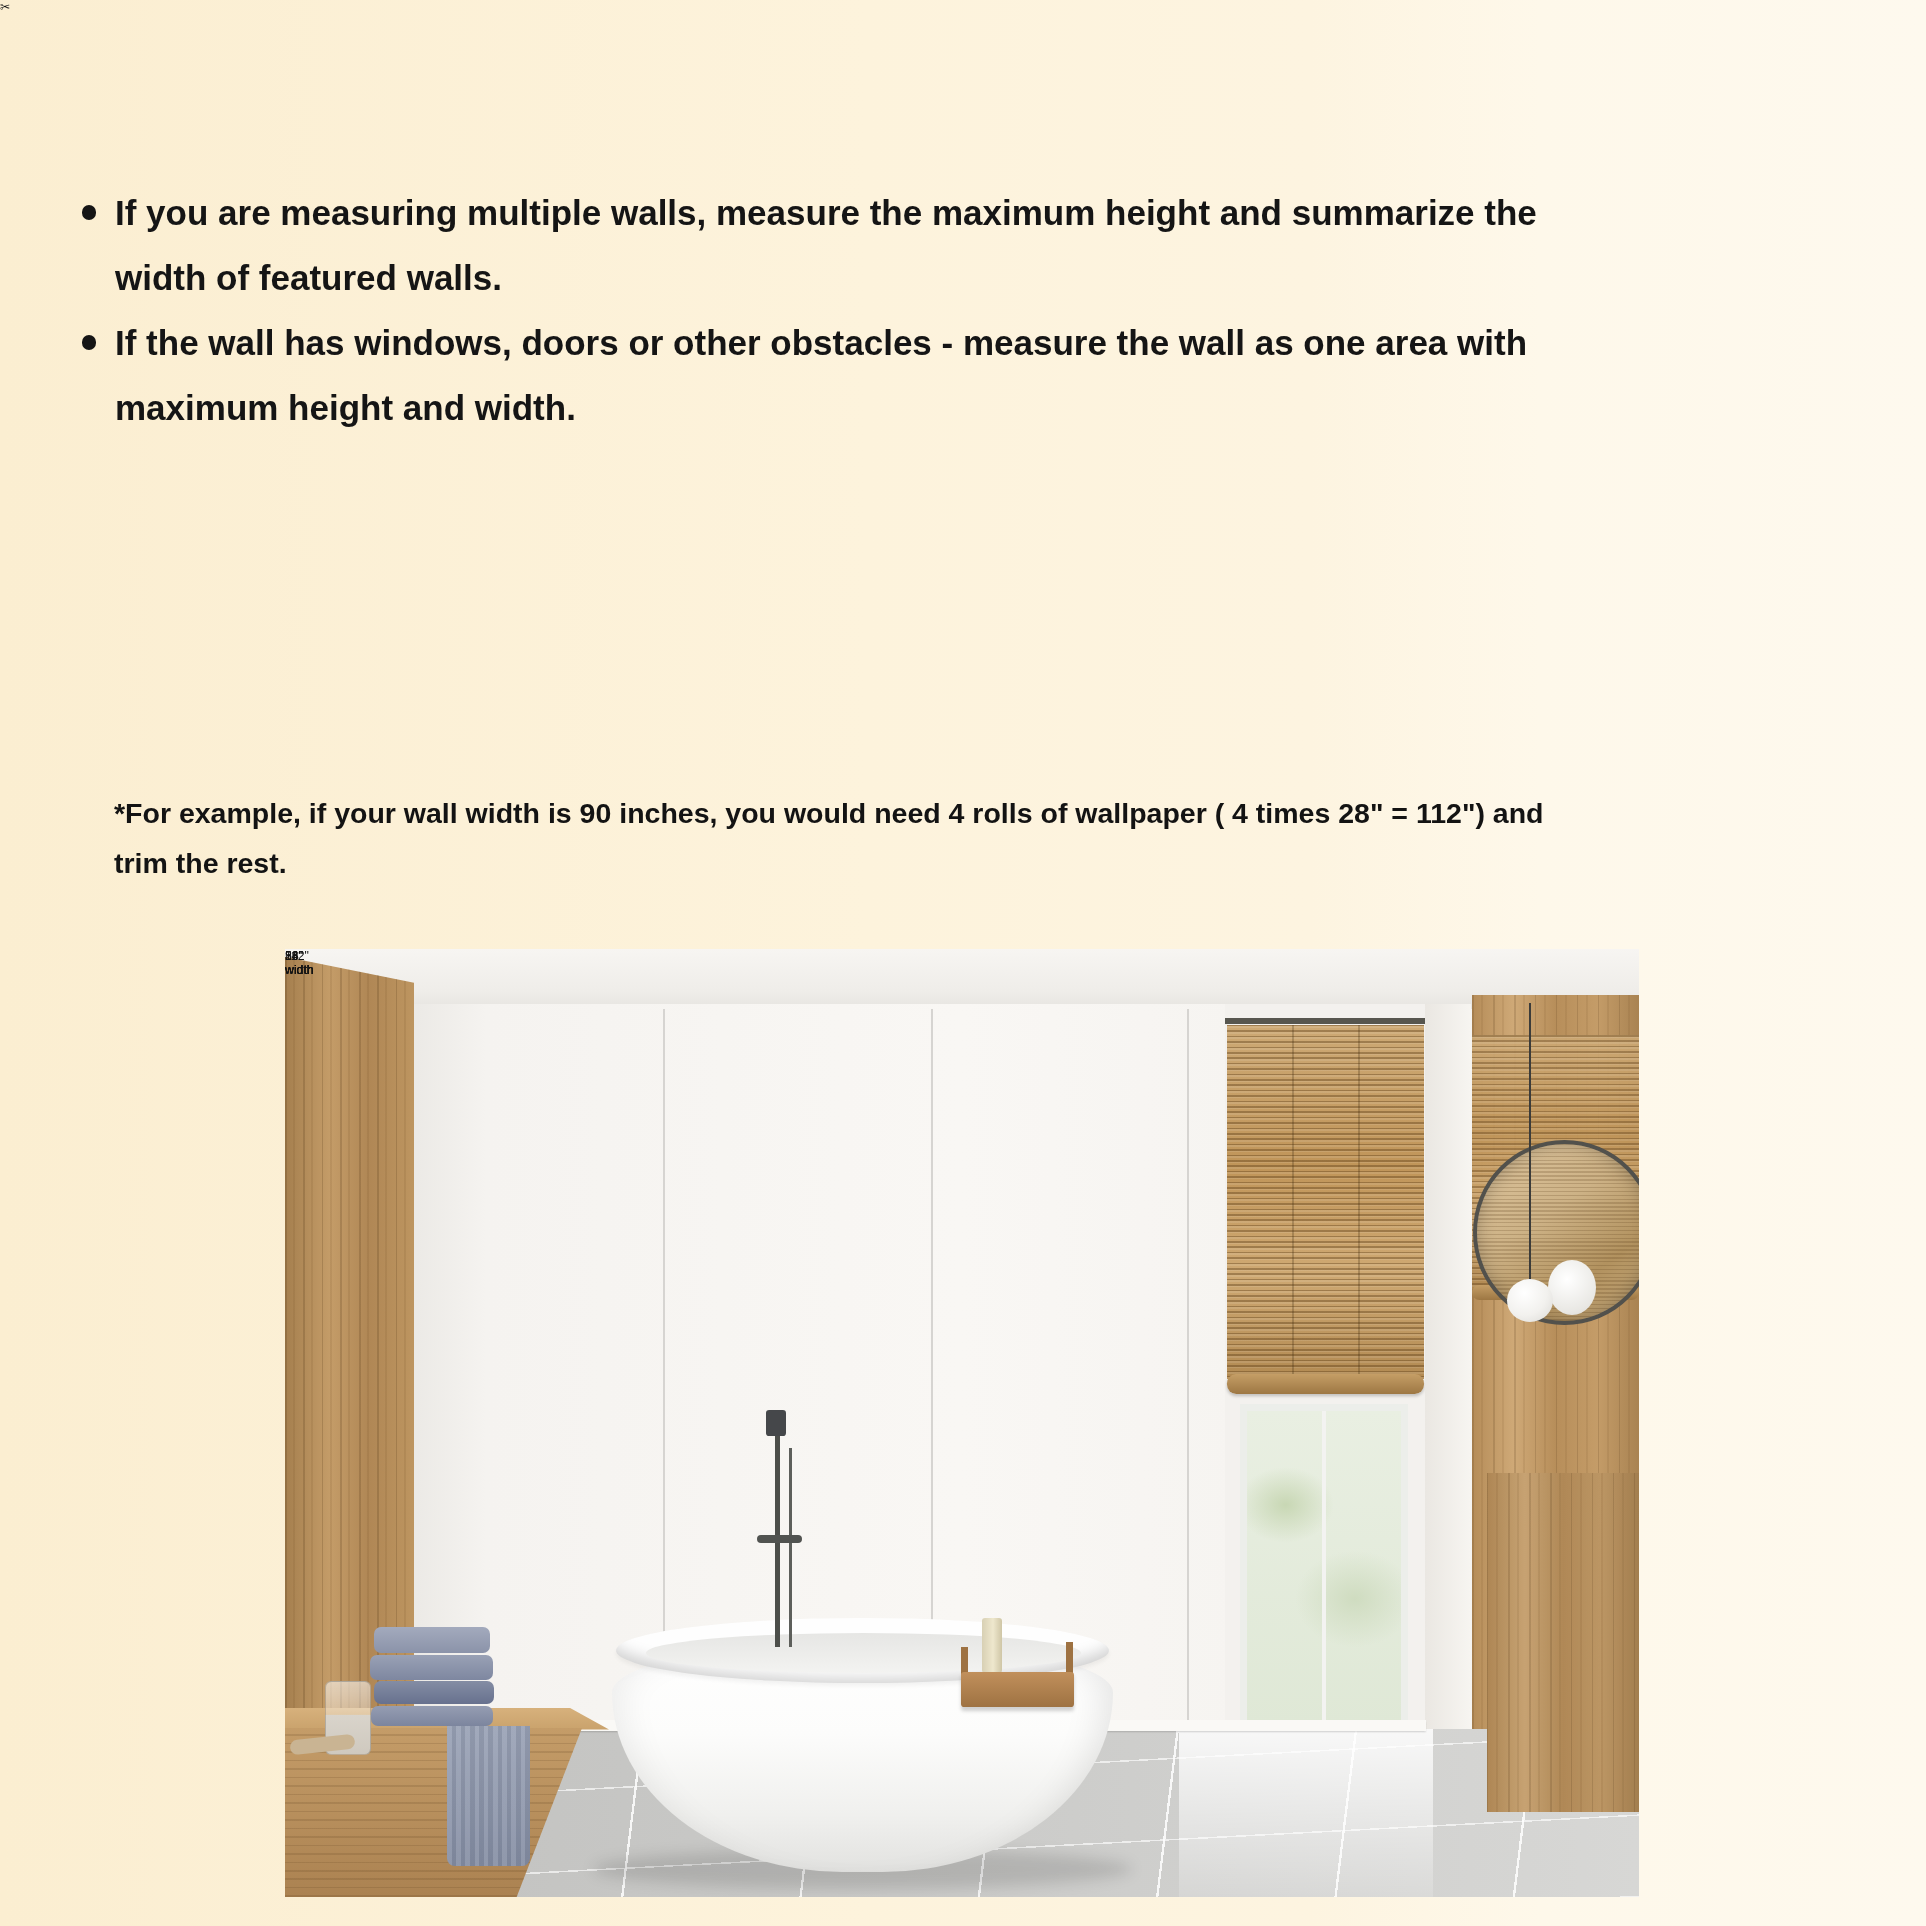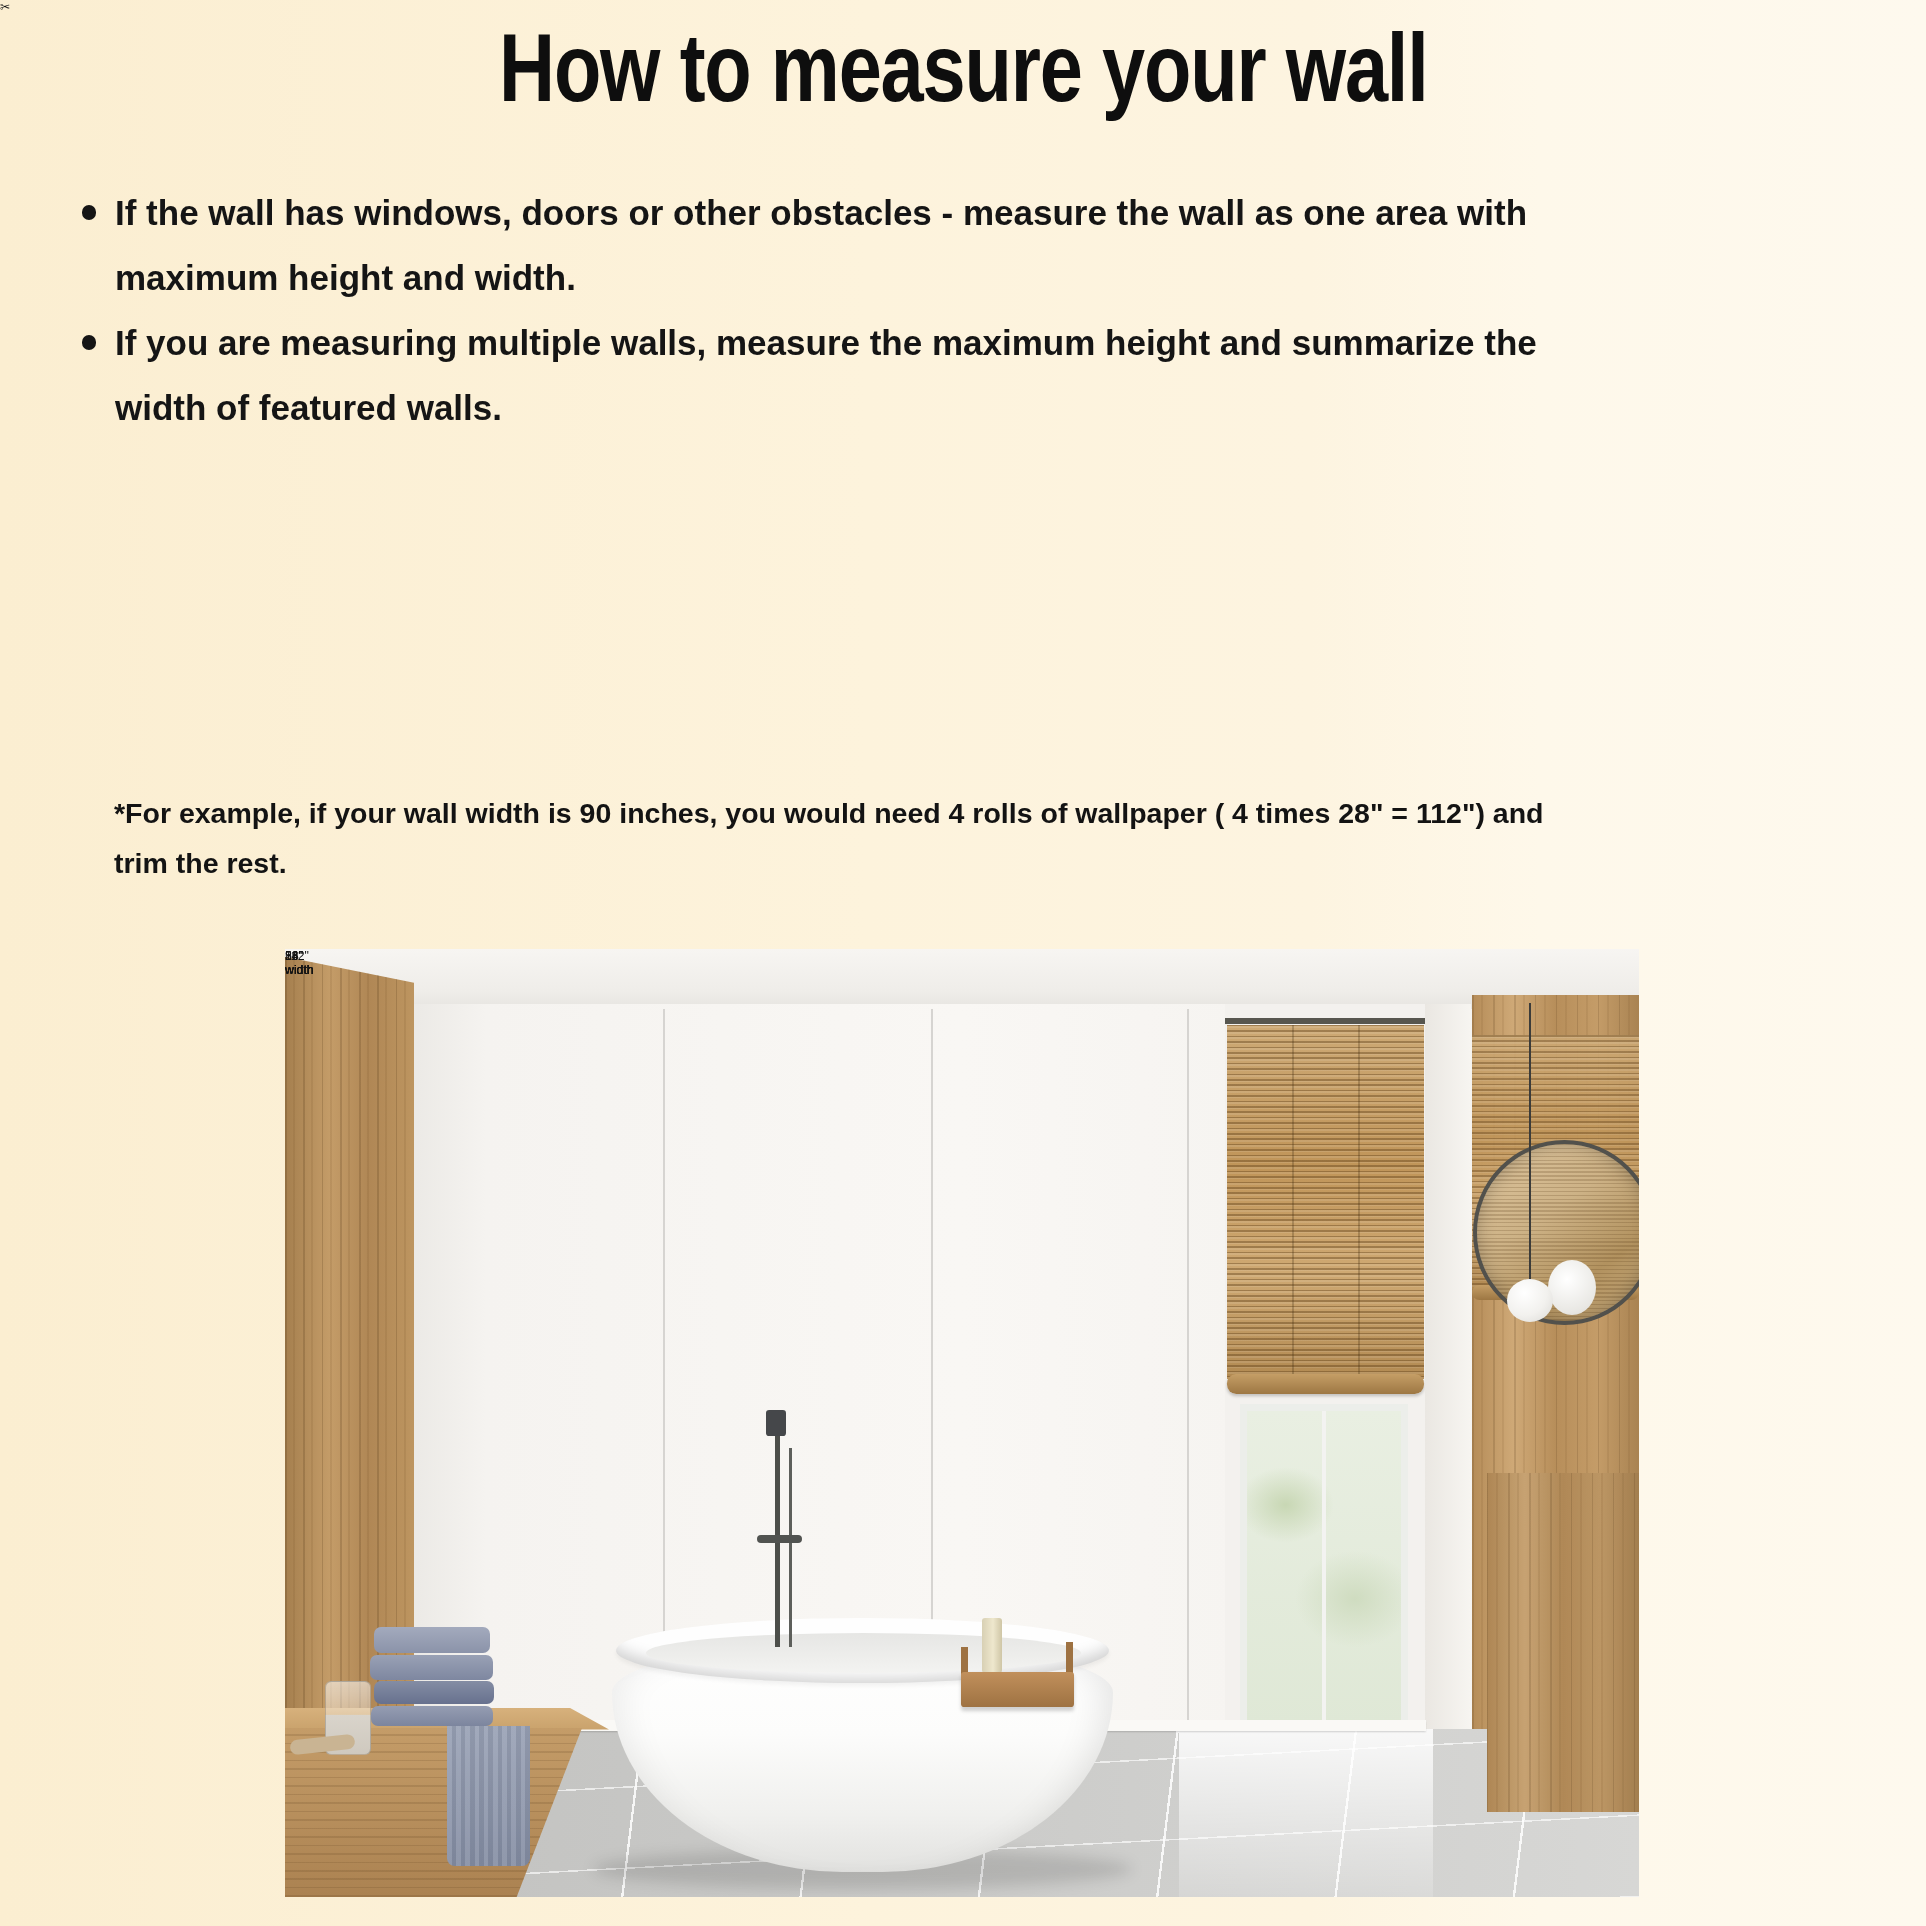--- a/index.html
+++ b/index.html
@@ -109,27 +109,26 @@
   .tray-board{left:676px;top:723px;width:113px;height:35px;border-radius:3.1px;
     background:linear-gradient(180deg,#c1905c,#9e7242);box-shadow:0 3.1px 3.9px rgba(0,0,0,0.18);}
   .tray-wallL{left:676px;top:698px;width:7px;height:35px;background:#9e7242;}
   .tray-wallR{left:781px;top:693px;width:7px;height:40px;background:#9e7242;}
   .candle1{left:697px;top:669px;width:20px;height:55px;border-radius:3.1px;background:linear-gradient(90deg,#d8d0b4,#eee7cd 55%,#cfc6a6);}</style>
 </head>
 <body>
 
 <div class="canvas">
 
-  <h1 class="title"><span class="title-inner">How to measure your wall</span></h1>
 
   <ul class="instructions">
+    <li><span>If you are measuring multiple walls, measure the maximum height and summarize the
+width of featured walls.</span></li>
     <li><span>If the wall has windows, doors or other obstacles - measure the wall as one area with
 maximum height and width.</span></li>
-    <li><span>If you are measuring multiple walls, measure the maximum height and summarize the
-width of featured walls.</span></li>
   </ul>
 
   <p class="note">*For example, if your wall width is 90 inches, you would need 4 rolls of wallpaper ( 4 times 28" = 112") and
 trim the rest.</p>
 
   <div class="photo">
     <div class="ceiling"></div>
     <div class="wall"></div>
     <div class="seam s1"></div>
     <div class="seam s2"></div>

